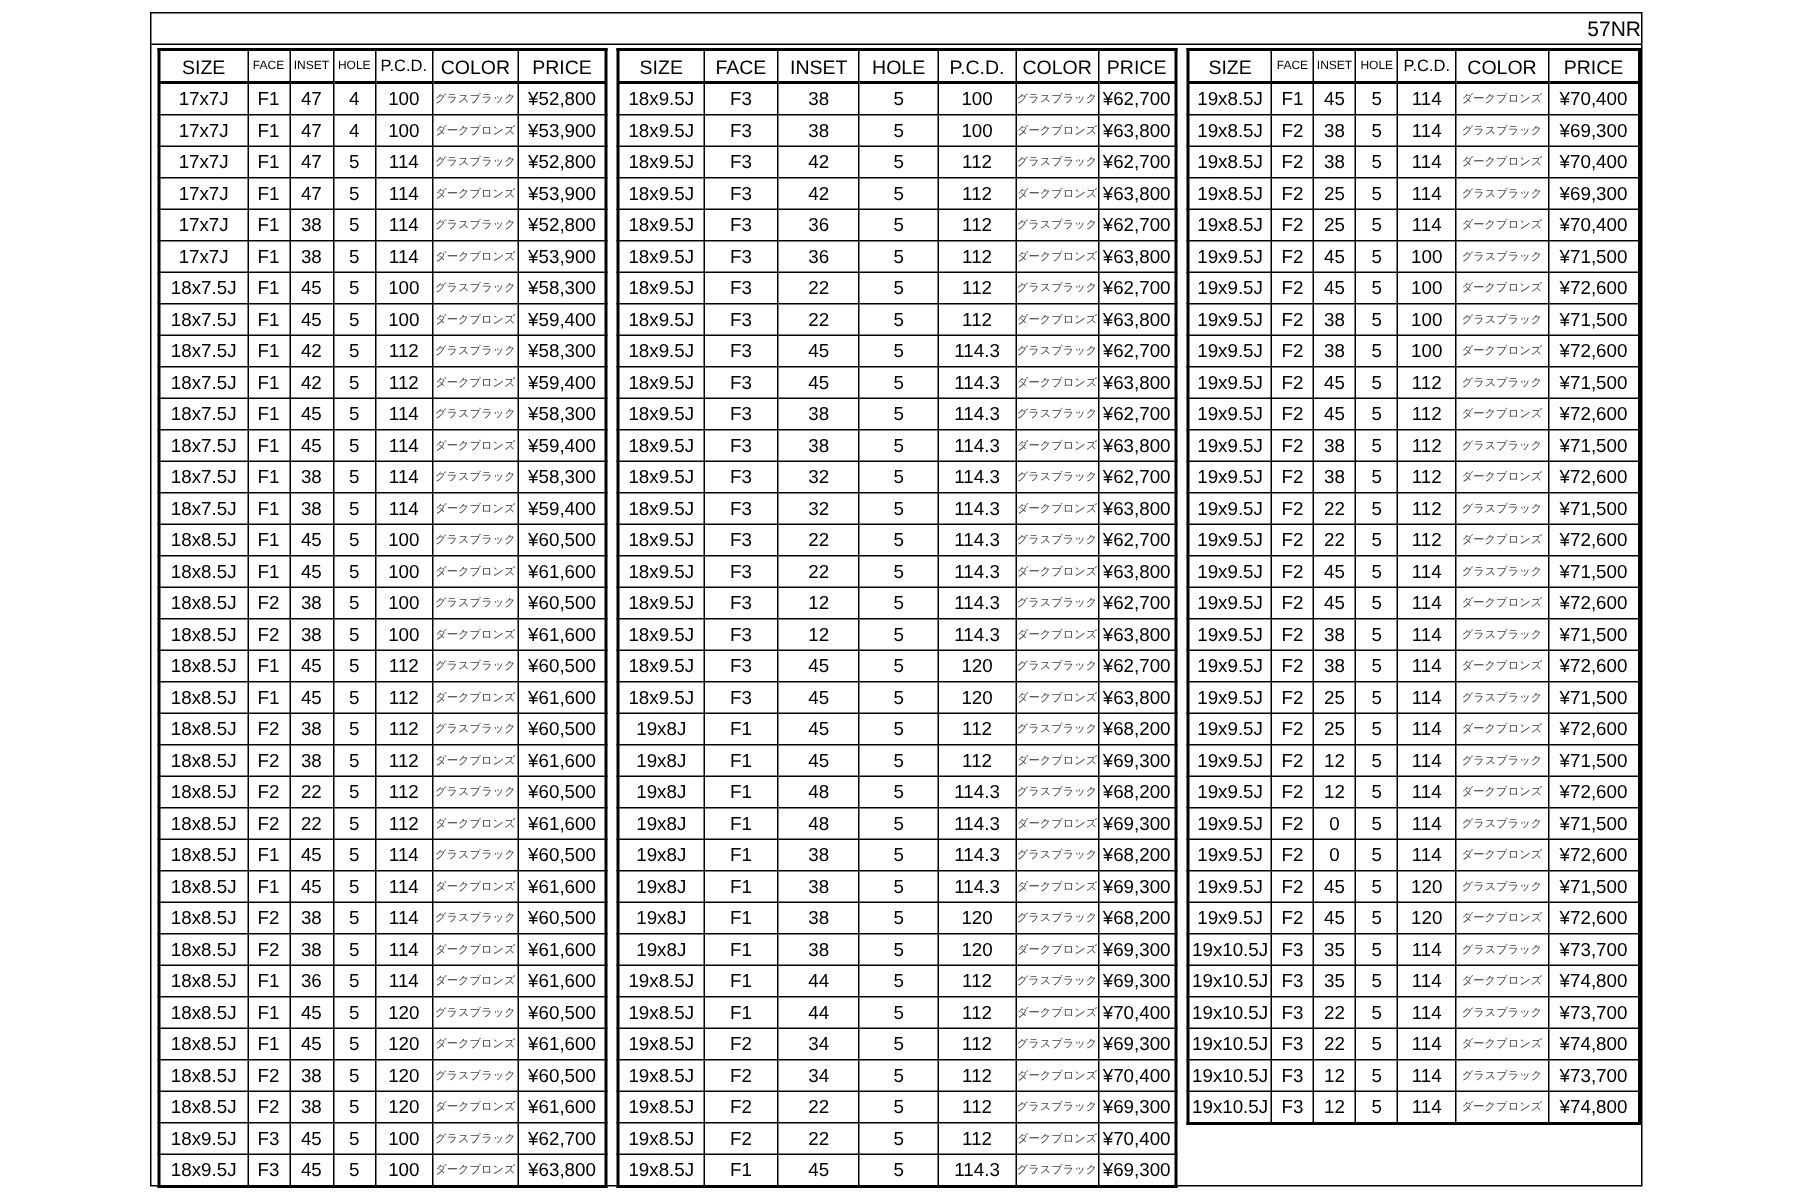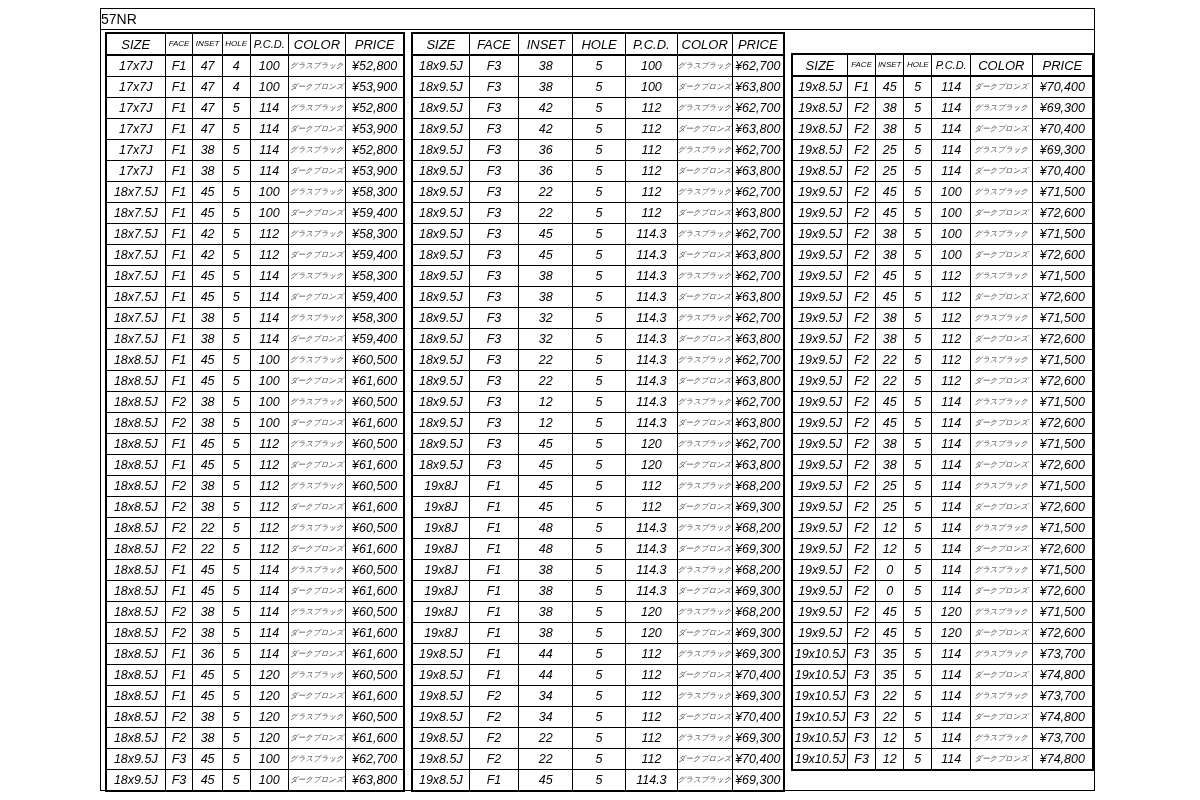--- a/index.html
+++ b/index.html
@@ -12,30 +12,29 @@
   .page { position:relative; width:1200px; height:800px; background:#ffffff; overflow:hidden; }
   .sheet {
     position:absolute; left:100px; top:8px;
     width:995px; height:783px;
     border:1px solid #000;
     background:#fff;
     box-sizing:border-box;
   }
   .sheet-title {
     height:20px; line-height:20px;
-    text-align:left;
+    text-align:right;
     font-size:14px;
     border-bottom:1px solid #000;
   }
   .tables {
     display:flex;
-    align-items:center;
+    align-items:flex-start;
     gap:6px;
     padding:2px 0 0 4px;
-    font-style:italic;
   }
   table.spec-table {
     border-collapse:collapse;
     table-layout:fixed;
     border:2px solid #000;
     background:#fff;
   }
   .spec-table th, .spec-table td {
     border:1px solid #000;
     text-align:center;

